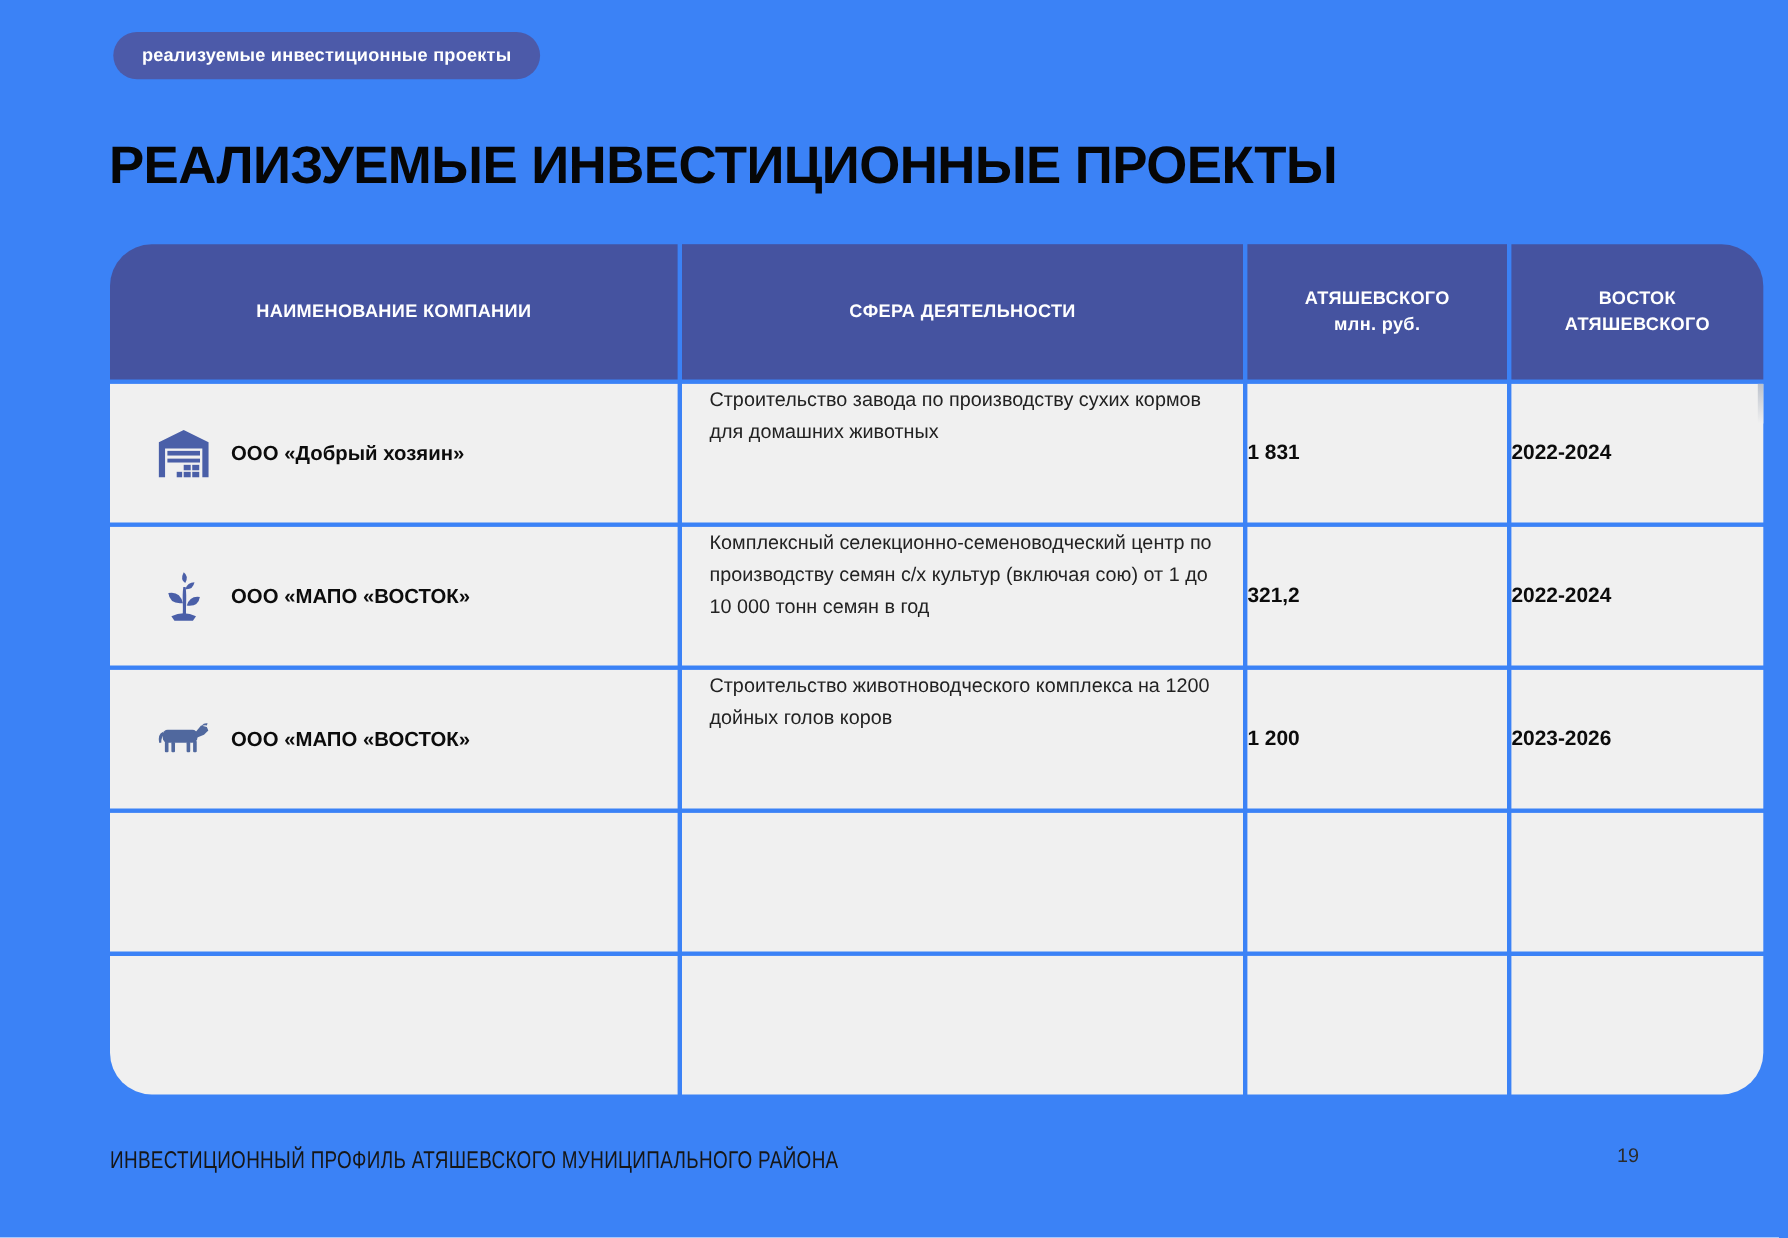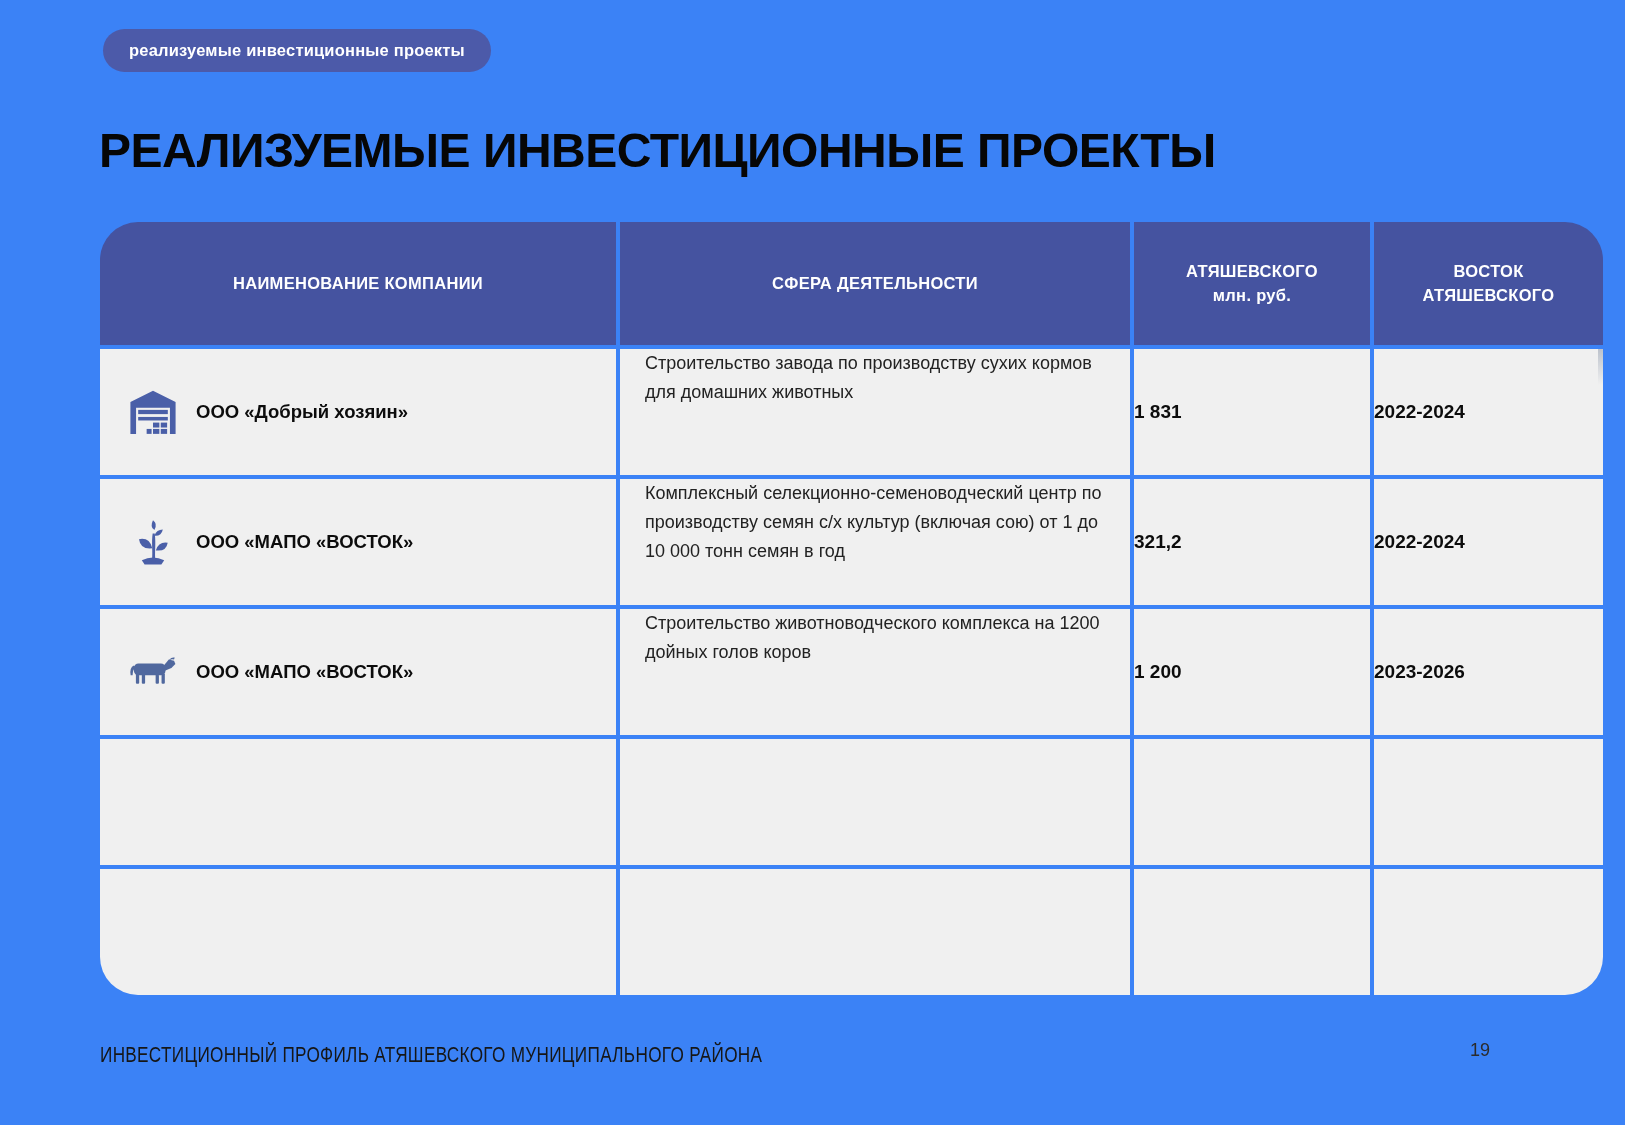--- a/index.html
+++ b/index.html
@@ -31,21 +31,21 @@
   .th {
     background:var(--header-blue); color:#ffffff;
     display:flex; flex-direction:column; align-items:center; justify-content:center;
     font-weight:bold; font-size:16.5px; line-height:1.4; letter-spacing:0.3px; text-align:center;
   }
   .th.corner-tl { border-top-left-radius:38px; }
   .th.corner-tr { border-top-right-radius:38px; }
   .td { background:var(--row-bg); }
   .td.corner-bl { border-bottom-left-radius:38px; }
   .td.corner-br { border-bottom-right-radius:38px; }
-  .cell-company { display:flex; align-items:center; padding-left:28px; }
+  .cell-company { display:flex; align-items:center; padding-left:42px; }
   .icon-box { flex:0 0 50px; width:50px; display:flex; align-items:center; justify-content:center; }
   .icon-box svg { display:block; }
   .icon-blue { color:var(--icon-blue); }
   .icon-cow  { color:var(--cow-blue); }
   .company-name { margin-left:18px; font-weight:bold; font-size:18.5px; color:#0c0c0c; }
   .cell-activity {
     display:flex; padding:0 26px 0 25px;
     font-size:18px; line-height:29px; color:#222222;
   }
   .cell-value {

